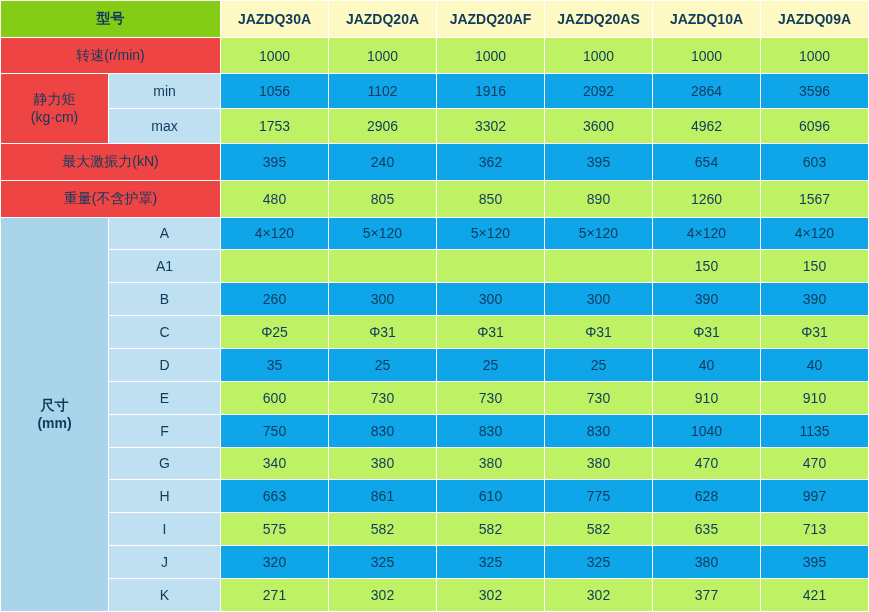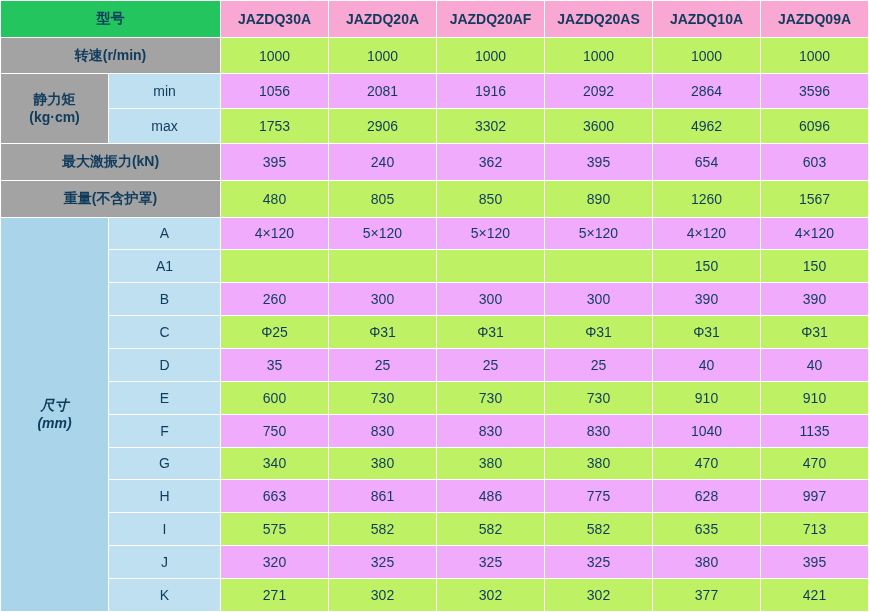--- a/index.html
+++ b/index.html
@@ -28,53 +28,52 @@
     padding: 0 2px;
     overflow: hidden;
   }
   
   .col-label1 { width: 108px; }
   .col-label2 { width: 112px; }
   .col-val    { width: 108px; }
 
   
   .hdr {
-    background: #f9a8d4;
+    background: #fef9c3;
     font-weight: bold;
     font-size: 15px;
   }
   .hdr-model {
-    background: #22c55e;
+    background: #84cc16;
     font-weight: bold;
     font-size: 15px;
   }
   .rowlabel {
-    background: #a3a3a3;
-    font-weight: bold;
+    background: #ef4444;
+    font-weight: normal;
     font-size: 14px;
   }
   .sublabel {
     background: #bfe0f0;
     font-size: 14px;
   }
   .val-white {
     background: #bef264;
   }
   .val-blue {
-    background: #f0abfc;
+    background: #0ea5e9;
   }
   .two-line {
     line-height: 1.25;
   }
   .dim-label {
     background: #a9d4ea;
     font-weight: bold;
     font-size: 14px;
     line-height: 1.3;
-    font-style: italic;
   }
 </style>
 </head>
 <body>
 
 <table class="spec-table">
   <colgroup>
     <col class="col-label1">
     <col class="col-label2">
     <col class="col-val">
@@ -106,21 +105,21 @@
       <td class="val-white">1000</td>
     </tr>
 
     <tr>
       <td class="rowlabel two-line" rowspan="2">
         <div>静力矩</div>
         <div>(kg·cm)</div>
       </td>
       <td class="sublabel">min</td>
       <td class="val-blue">1056</td>
-      <td class="val-blue">2081</td>
+      <td class="val-blue">1102</td>
       <td class="val-blue">1916</td>
       <td class="val-blue">2092</td>
       <td class="val-blue">2864</td>
       <td class="val-blue">3596</td>
     </tr>
 
     <tr>
       <td class="sublabel">max</td>
       <td class="val-white">1753</td>
       <td class="val-white">2906</td>
@@ -223,21 +222,21 @@
       <td class="val-white">380</td>
       <td class="val-white">380</td>
       <td class="val-white">380</td>
       <td class="val-white">470</td>
       <td class="val-white">470</td>
     </tr>
     <tr>
       <td class="sublabel">H</td>
       <td class="val-blue">663</td>
       <td class="val-blue">861</td>
-      <td class="val-blue">486</td>
+      <td class="val-blue">610</td>
       <td class="val-blue">775</td>
       <td class="val-blue">628</td>
       <td class="val-blue">997</td>
     </tr>
     <tr>
       <td class="sublabel">I</td>
       <td class="val-white">575</td>
       <td class="val-white">582</td>
       <td class="val-white">582</td>
       <td class="val-white">582</td>

